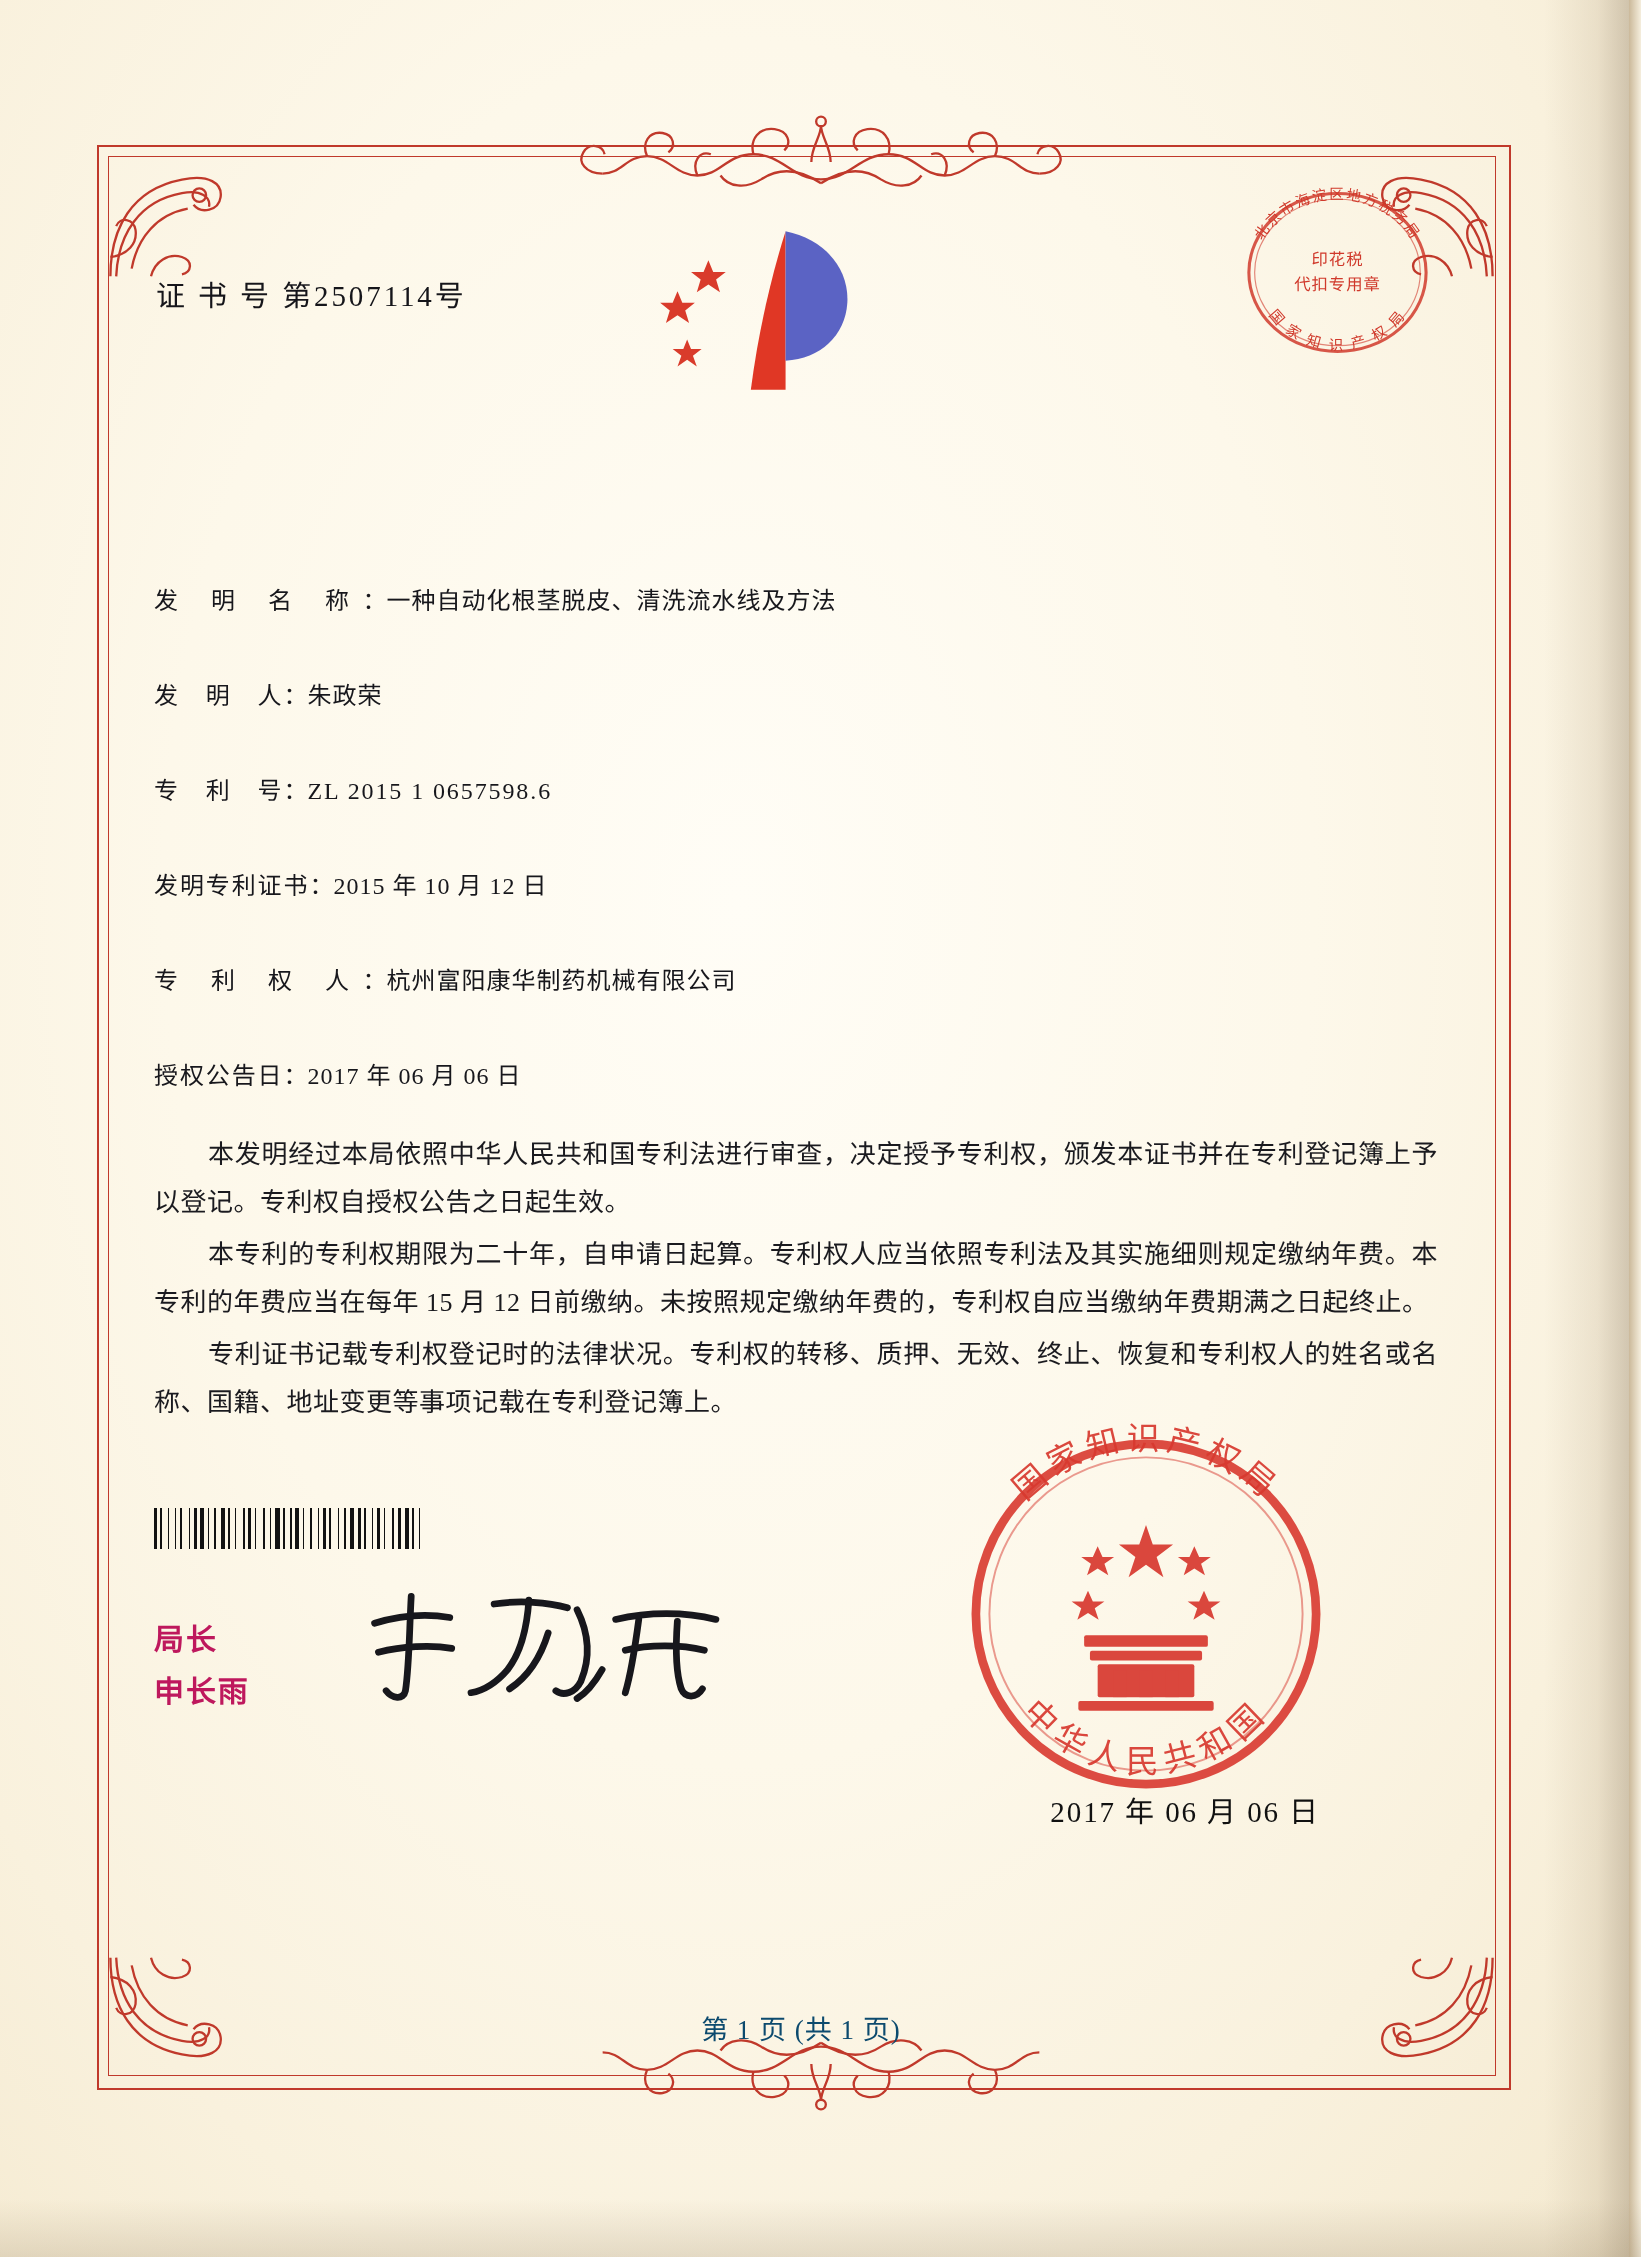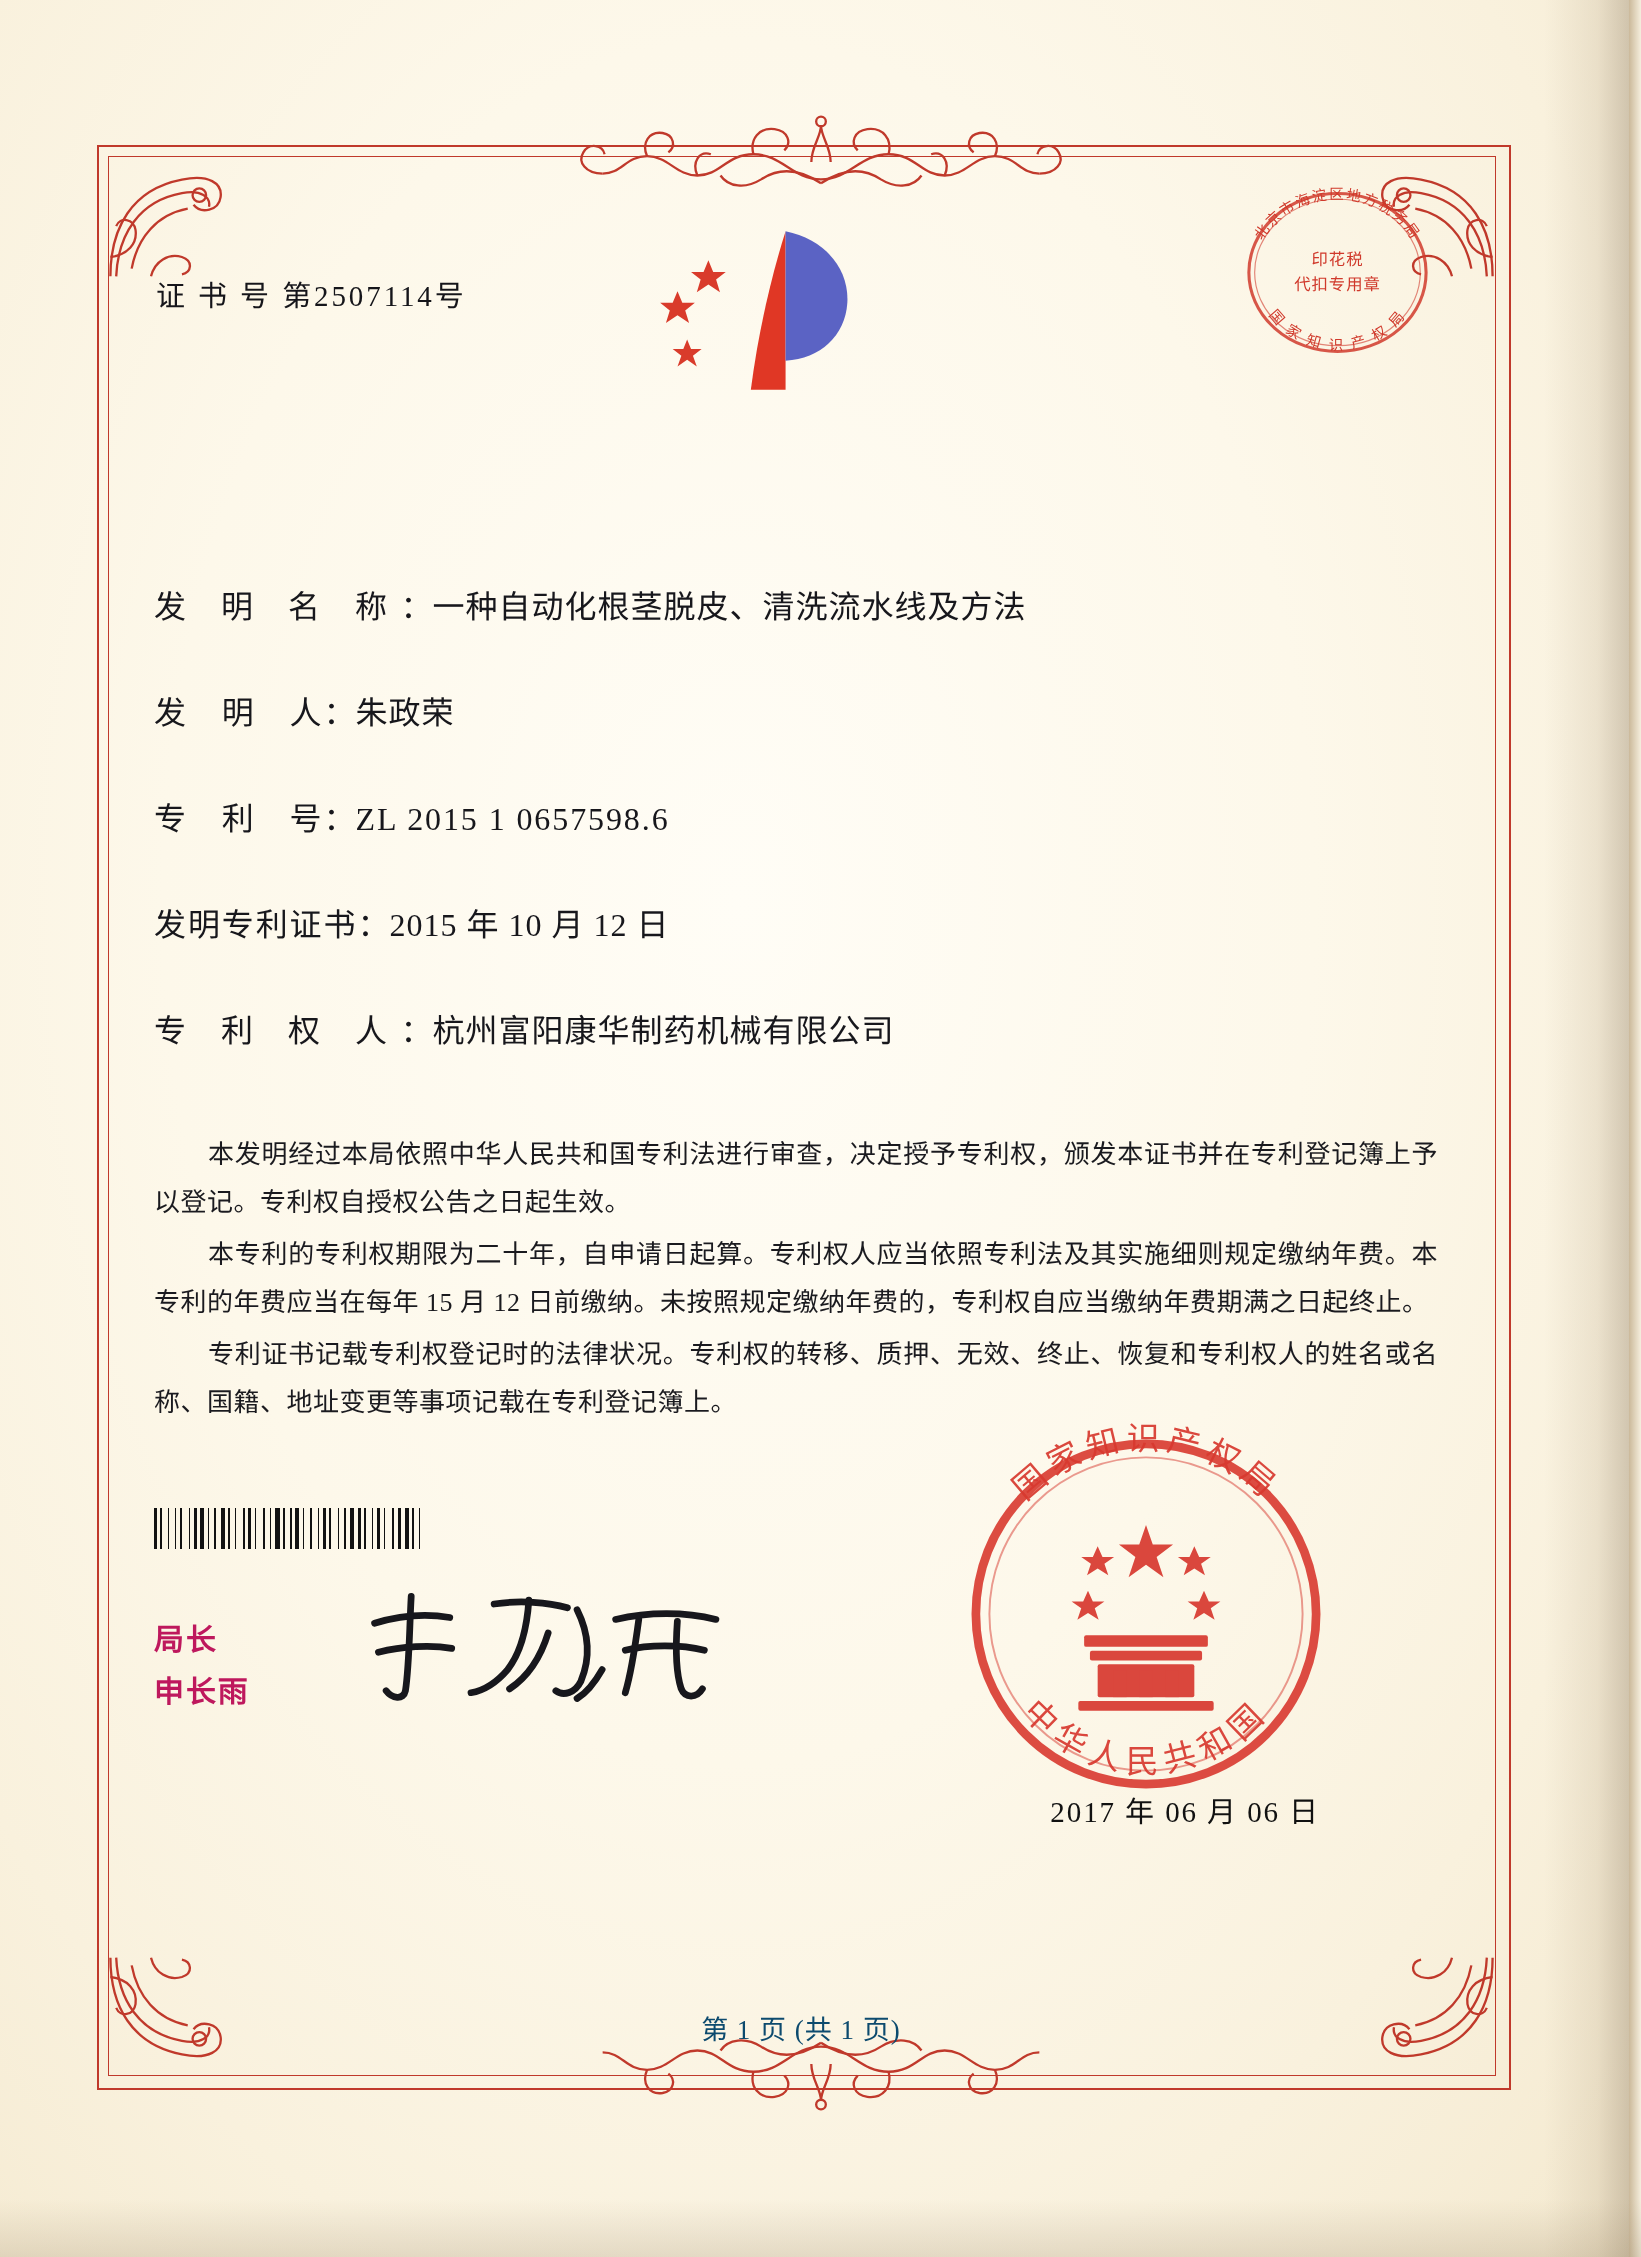--- a/index.html
+++ b/index.html
@@ -143,21 +143,21 @@
     font-family: "Liberation Serif", "DejaVu Serif", serif;
   }
 
   .fields {
     position: absolute;
     left: 46px;
     top: 425px;
     width: 1294px;
   }
   .field-row {
-    font-size: 32px;
+    font-size: 24px;
     color: #17171c;
     margin-bottom: 60px;
     white-space: nowrap;
   }
   .field-label {
     display: inline-block;
     color: #17171c;
   }
   .lbl-sp4 { letter-spacing: 13.5px; }
   .lbl-n { letter-spacing: 1.9px; }
@@ -370,20 +370,23 @@
         <span class="field-label lbl-n">发　明　人</span><span>：</span><span class="field-value">朱政荣</span>
       </div>
       <div class="field-row">
         <span class="field-label lbl-n">专　利　号</span><span>：</span><span class="field-value value-mono">ZL 2015 1 0657598.6</span>
       </div>
       <div class="field-row">
         <span class="field-label lbl-n">发明专利证书</span><span>：</span><span class="field-value">2015 年 10 月 12 日</span>
       </div>
       <div class="field-row">
         <span class="field-label lbl-sp4">专 利 权 人</span><span>：</span><span class="field-value">杭州富阳康华制药机械有限公司</span>
+      </div>
+      <div class="field-row">
+        <span class="field-label lbl-n">授权公告日</span><span>：</span><span class="field-value">2017 年 06 月 06 日</span>
       </div>
     </div>
 
     <div class="paragraphs">
       <p>本发明经过本局依照中华人民共和国专利法进行审查，决定授予专利权，颁发本证书并在专利登记簿上予以登记。专利权自授权公告之日起生效。</p>
       <p>本专利的专利权期限为二十年，自申请日起算。专利权人应当依照专利法及其实施细则规定缴纳年费。本专利的年费应当在每年 15 月 12 日前缴纳。未按照规定缴纳年费的，专利权自应当缴纳年费期满之日起终止。</p>
       <p>专利证书记载专利权登记时的法律状况。专利权的转移、质押、无效、终止、恢复和专利权人的姓名或名称、国籍、地址变更等事项记载在专利登记簿上。</p>
     </div>
 
     <div class="barcode" id="barcode">

